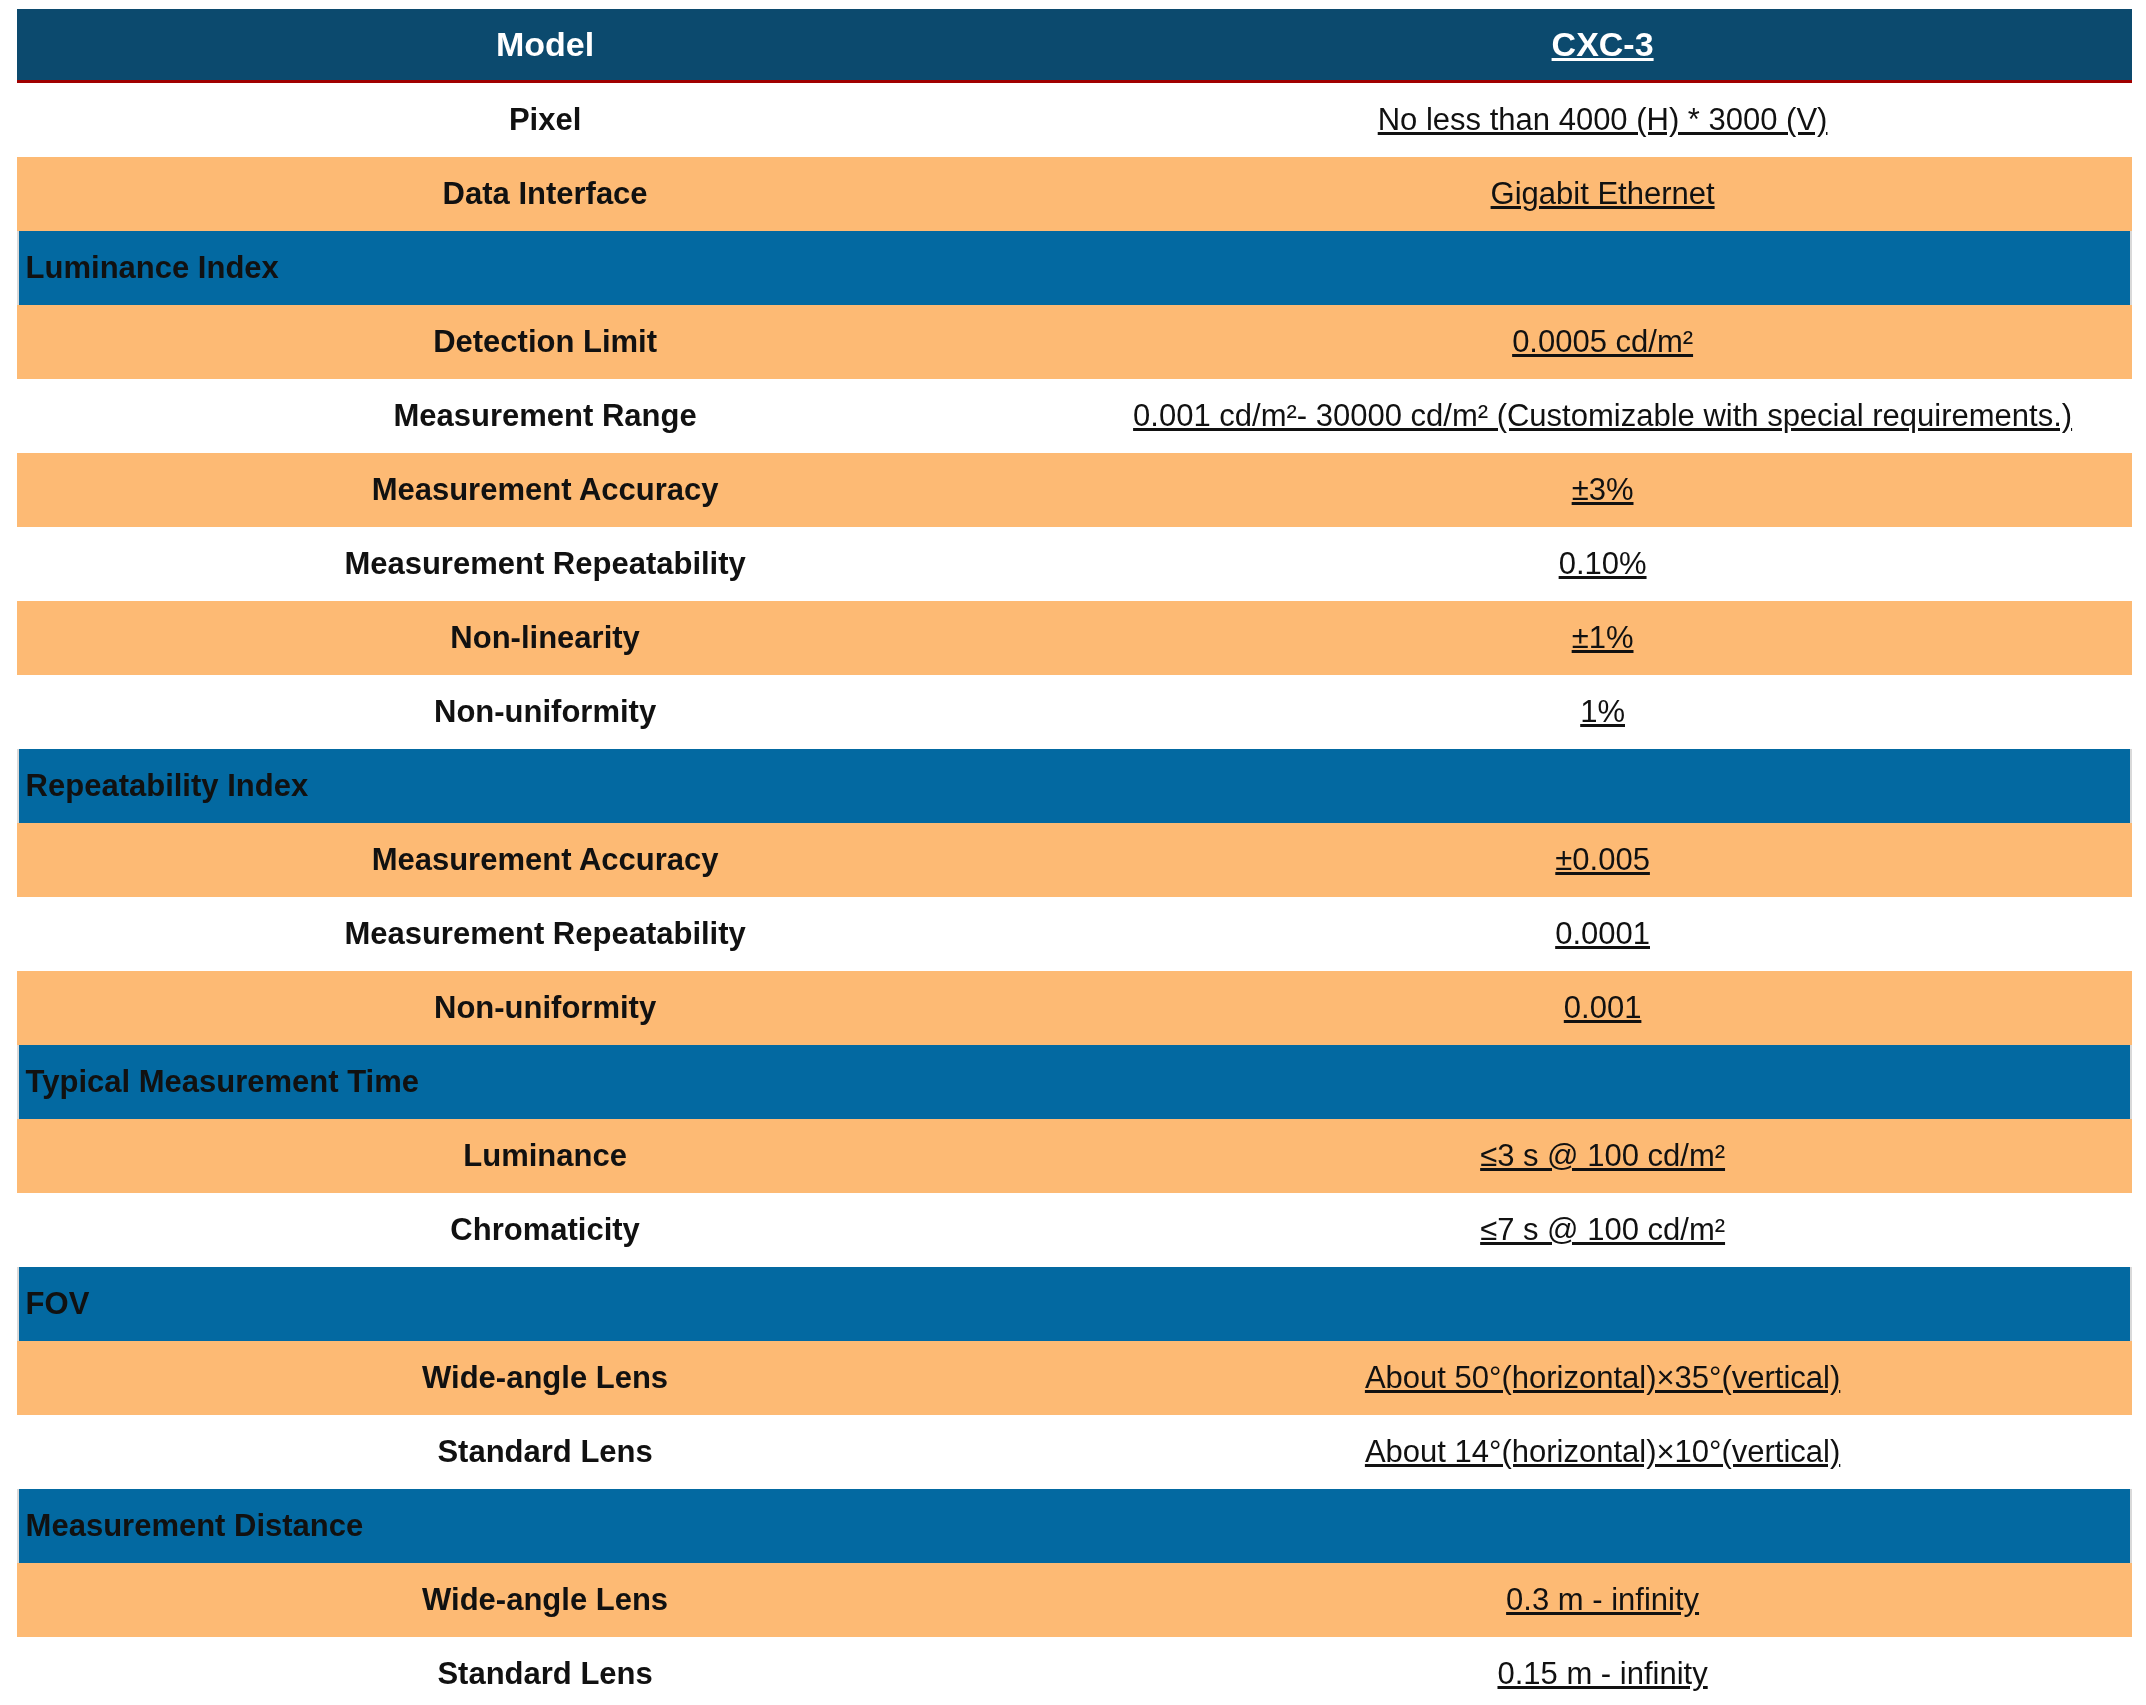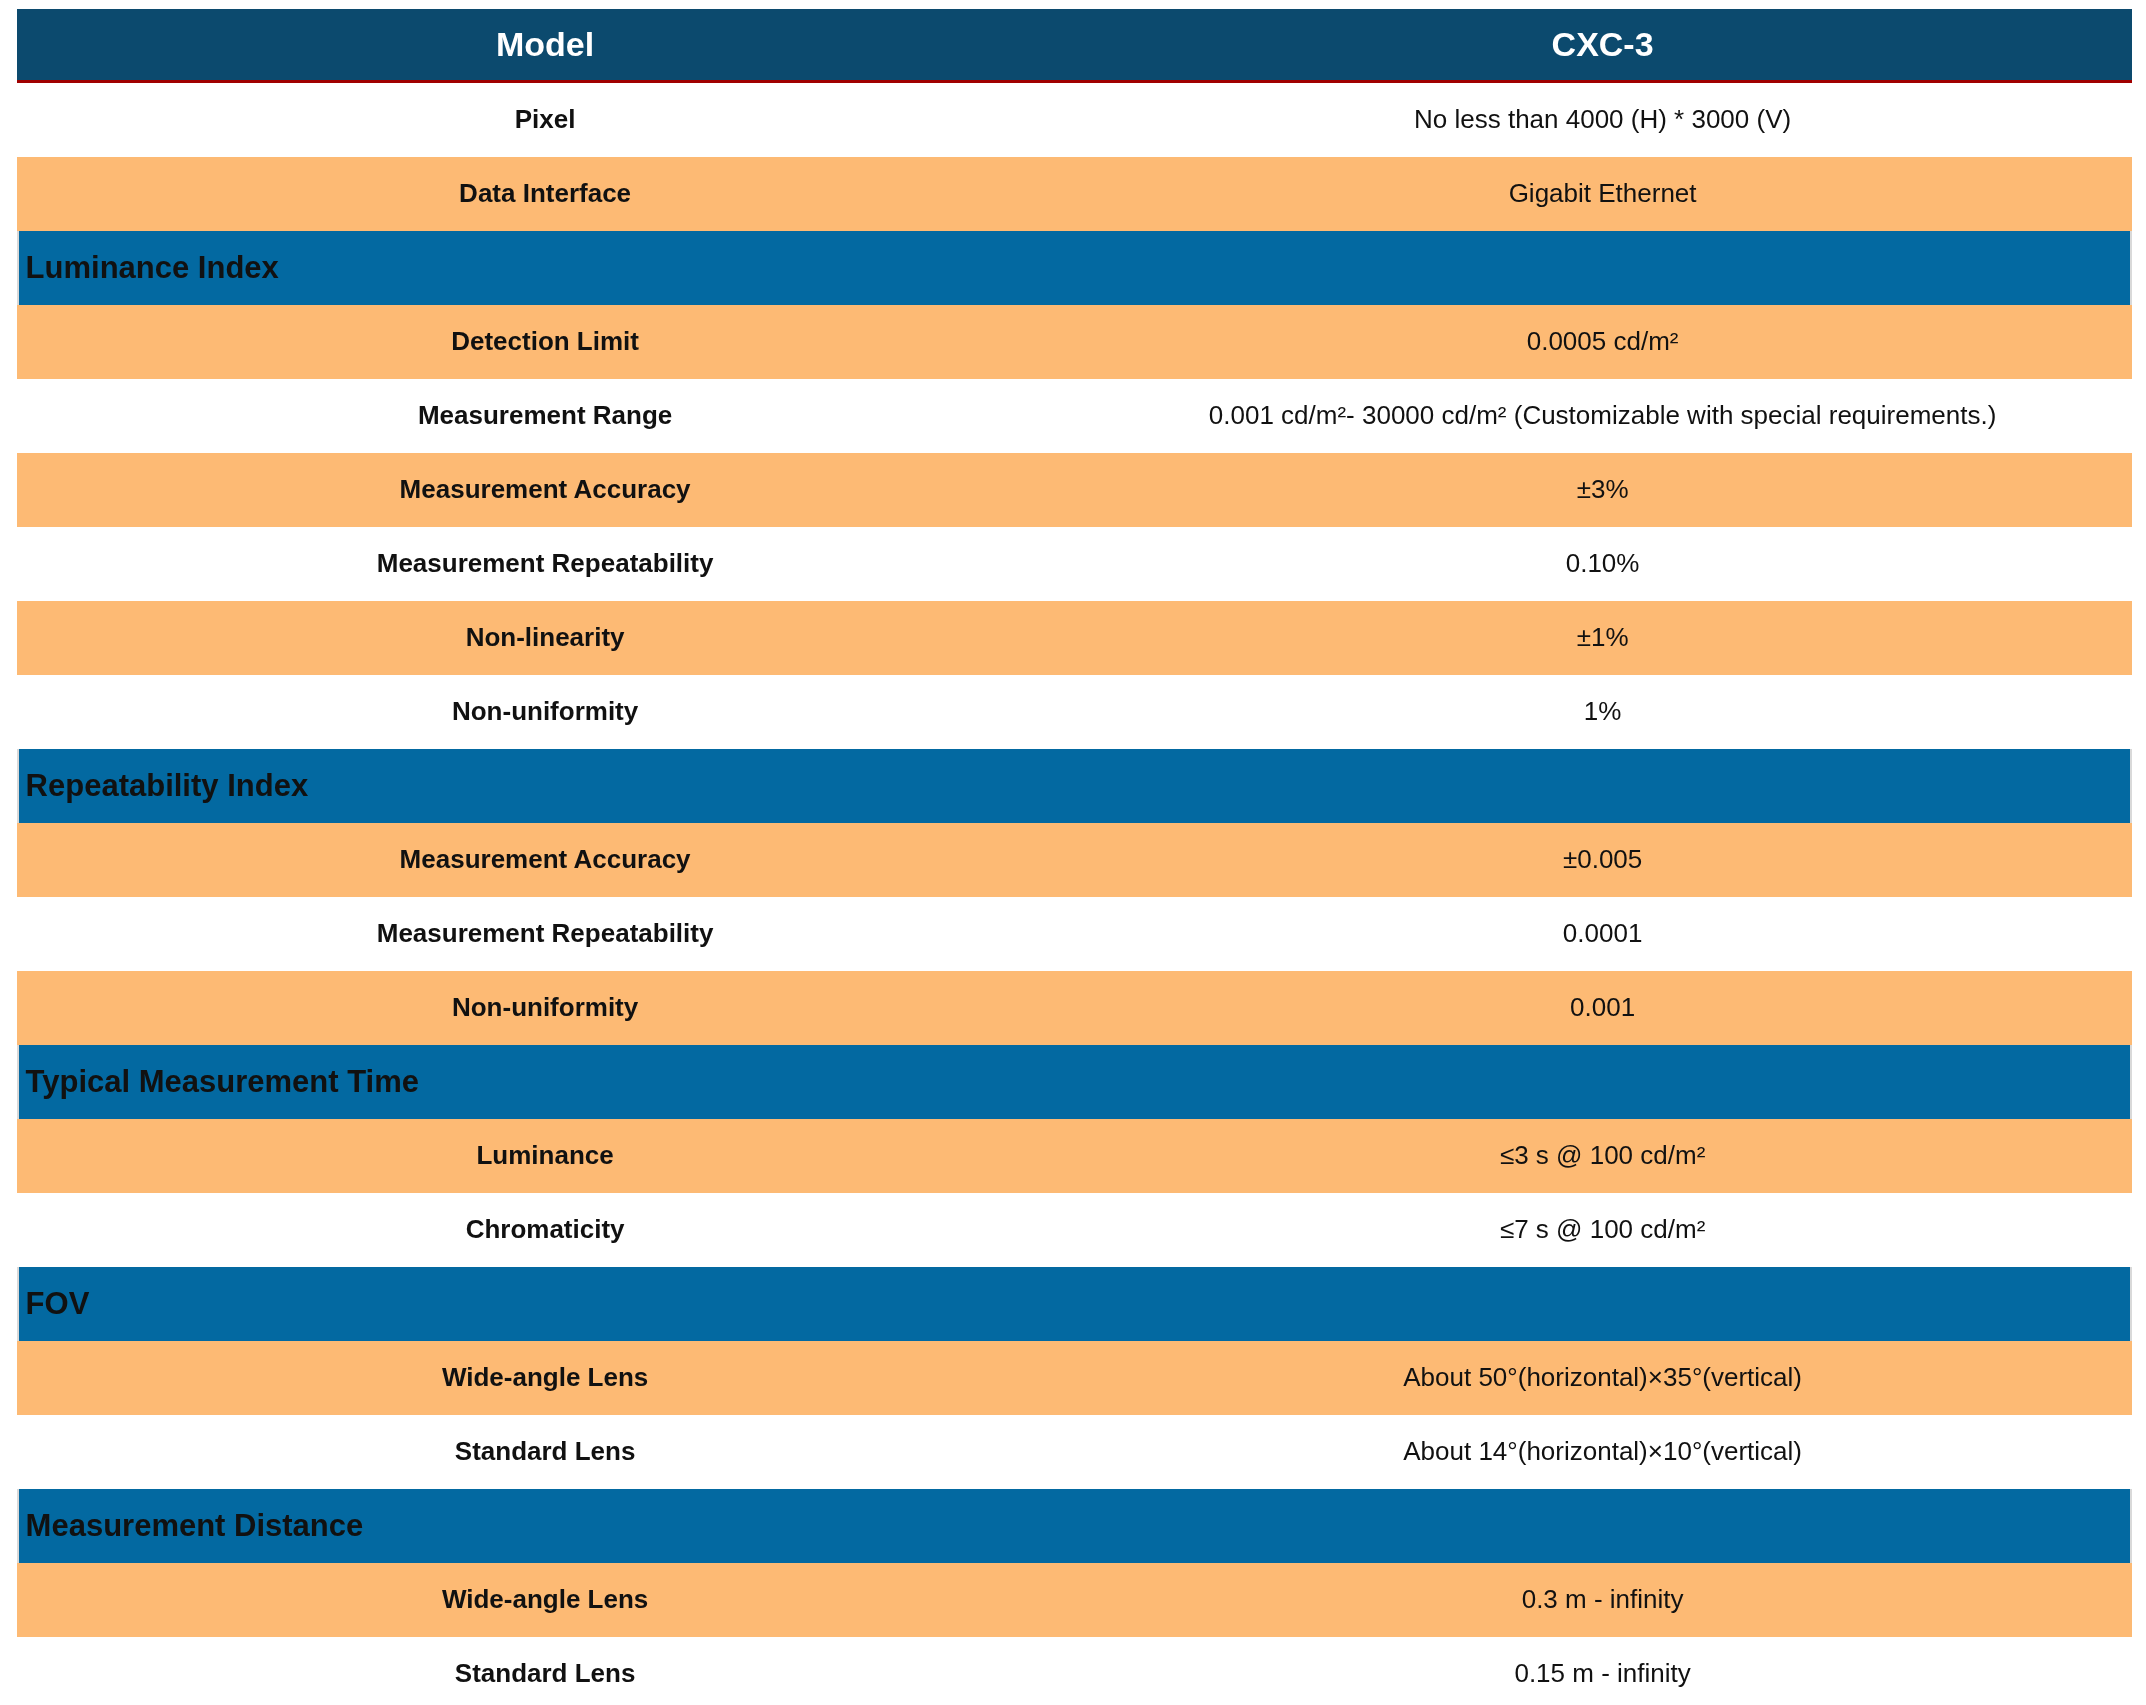--- a/index.html
+++ b/index.html
@@ -16,26 +16,26 @@
   .row.header {
     background:#0c4a6e;
     color:#ffffff;
     border-bottom:3.7px solid #a00000;
   }
   .row.header .cell { font-weight:bold; font-size:34px; }
   .row.gray { background:#fdba74; }
   .row.white { background:#ffffff; }
   .cell {
     display:flex; align-items:center; justify-content:center;
-    font-size:26px; line-height:1.15;
+    font-size:31px; line-height:1.15;
     box-sizing:border-box;
     white-space:nowrap;
   }
   .cell.left { width:1057px; font-weight:bold; }
-  .cell.right { flex:1; font-weight:normal; }
+  .cell.right { flex:1; font-weight:normal;text-decoration:underline; }
   .row.section {
     background:#0369a1;
     border-left:2.8px solid #d9d9d9;
     border-right:2.8px solid #d9d9d9;
     align-items:center;
     padding-left:7px;
   }
   .section-label { font-weight:bold; font-size:31px; }
 </style>
 </head>

